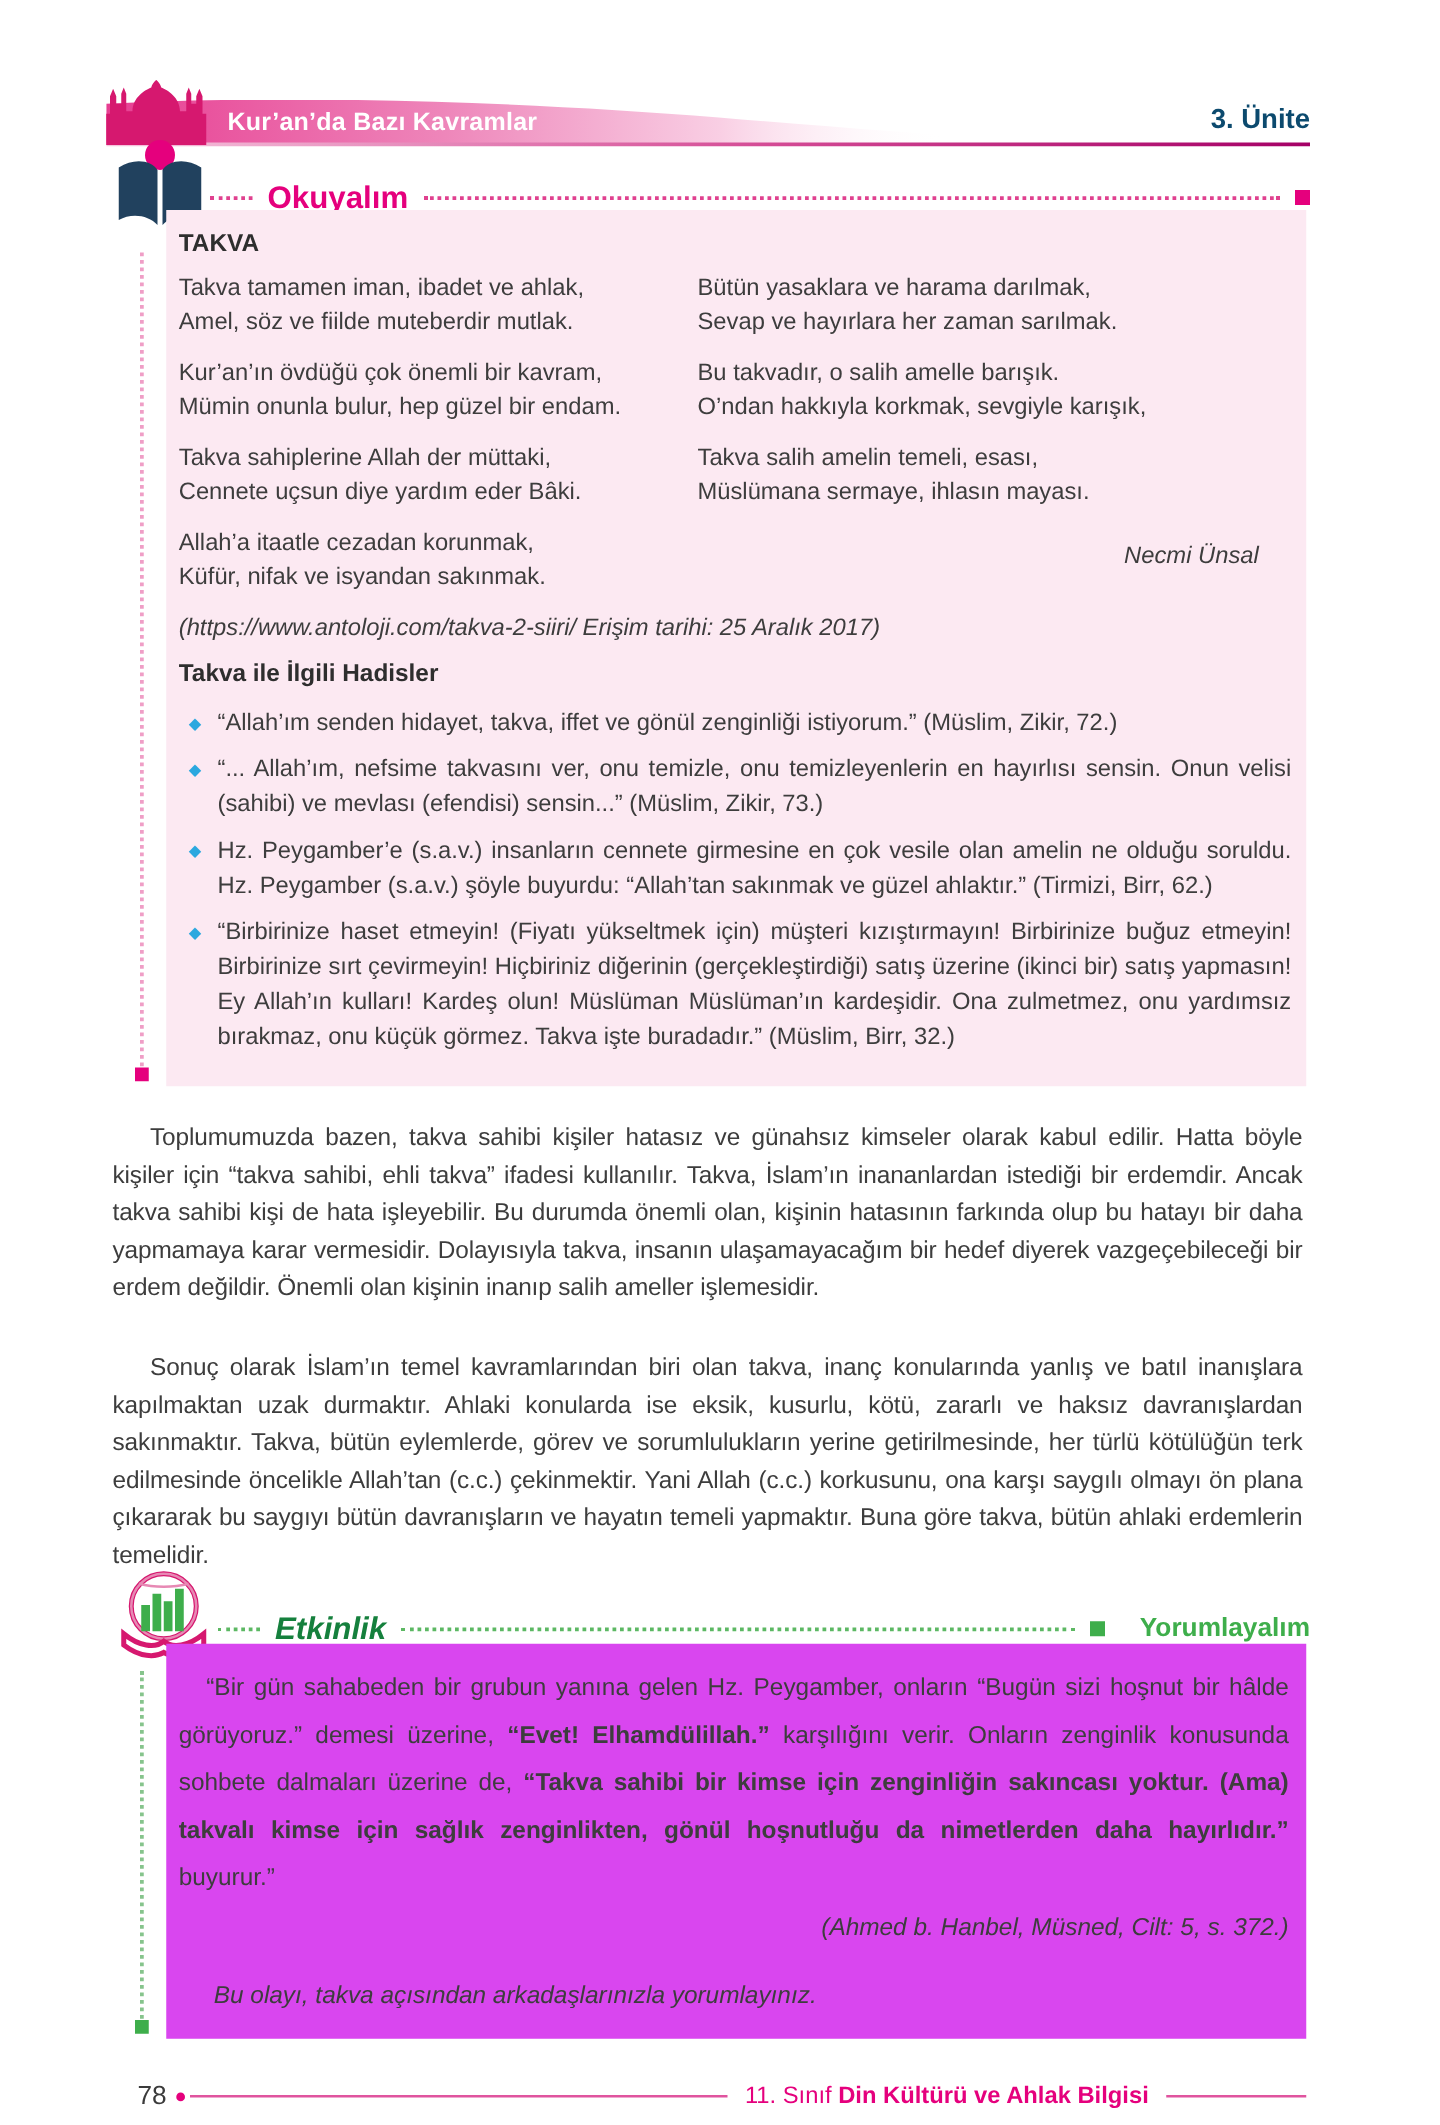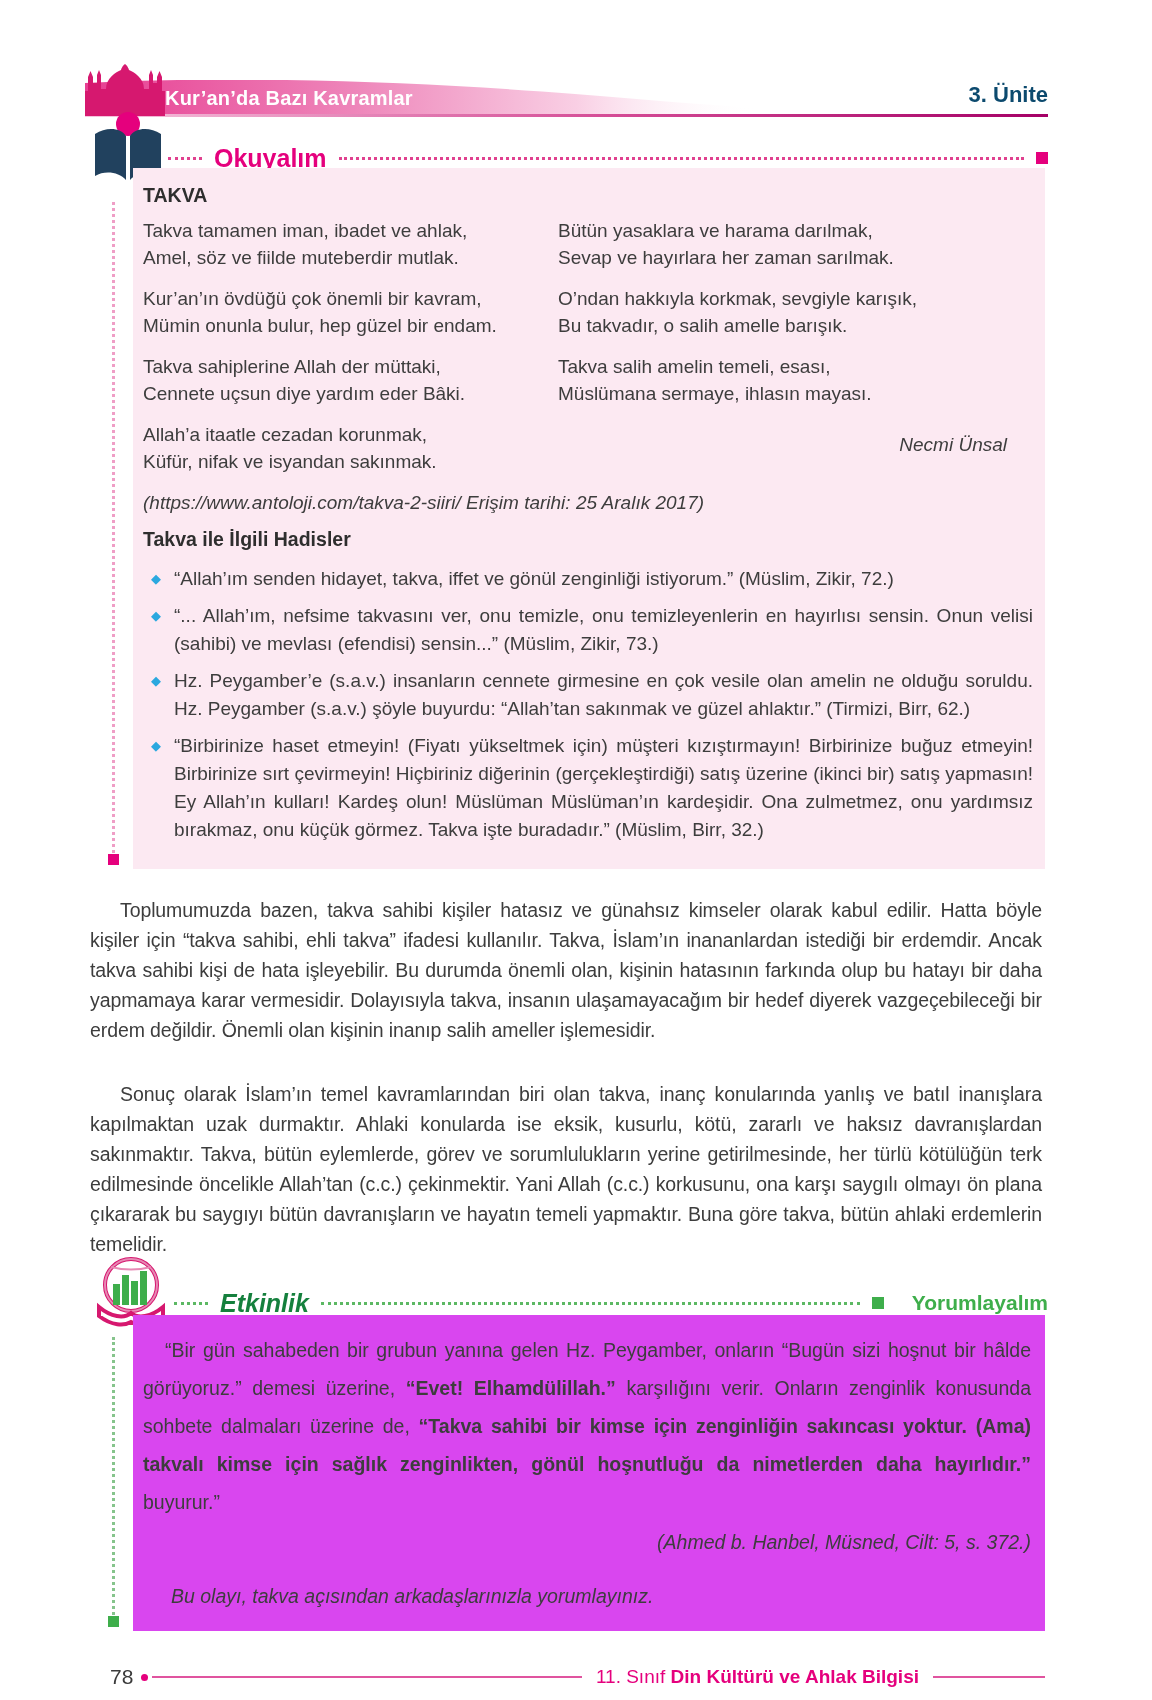--- a/index.html
+++ b/index.html
@@ -8,21 +8,21 @@
     width:1152px; height:1700px; position:relative; overflow:hidden;
     font-family:"Liberation Sans", sans-serif; color:#3d3d3d;
   }
   .page { position:absolute; inset:0; }
 
   
   .header { position:relative; margin:80px 104px 0 85px; height:40px; }
   .band-svg { position:absolute; left:0; top:0; }
   .mosque { position:absolute; left:-2px; top:-22px; }
   .chapter-title {
-    position:absolute; left:80px; top:7px; color:#ffffff;
+    position:absolute; left:97px; top:7px; color:#ffffff;
     font-size:20px; font-weight:bold; letter-spacing:.2px; white-space:nowrap;
   }
   .unit-label {
     position:absolute; right:0; top:3px; font-size:22px; font-weight:bold;
     color:#0c4a6e; line-height:24px;
   }
 
   
   .sec-head { display:flex; align-items:center; margin:16px 104px 0 90px; height:44px; position:relative; }
   .sec-icon { flex:0 0 auto; margin:-26px 2px -6px 0; }
@@ -152,22 +152,22 @@
           <div>Allah’a itaatle cezadan korunmak,</div>
           <div>Küfür, nifak ve isyandan sakınmak.</div>
         </div>
       </div>
       <div class="poem-col">
         <div class="stanza">
           <div>Bütün yasaklara ve harama darılmak,</div>
           <div>Sevap ve hayırlara her zaman sarılmak.</div>
         </div>
         <div class="stanza">
+          <div>Bu takvadır, o salih amelle barışık.</div>
           <div>O’ndan hakkıyla korkmak, sevgiyle karışık,</div>
-          <div>Bu takvadır, o salih amelle barışık.</div>
         </div>
         <div class="stanza">
           <div>Takva salih amelin temeli, esası,</div>
           <div>Müslümana sermaye, ihlasın mayası.</div>
         </div>
         <div class="poet">Necmi Ünsal</div>
       </div>
     </div>
 
     <div class="source-line">(https://www.antoloji.com/takva-2-siiri/ Erişim tarihi: 25 Aralık 2017)</div>

